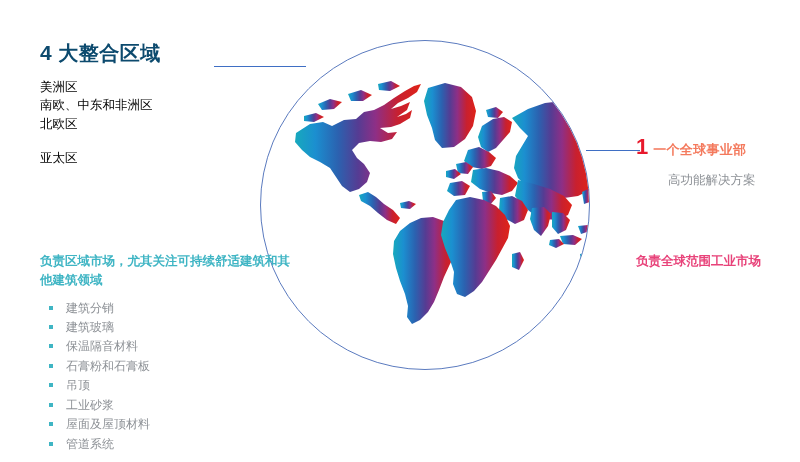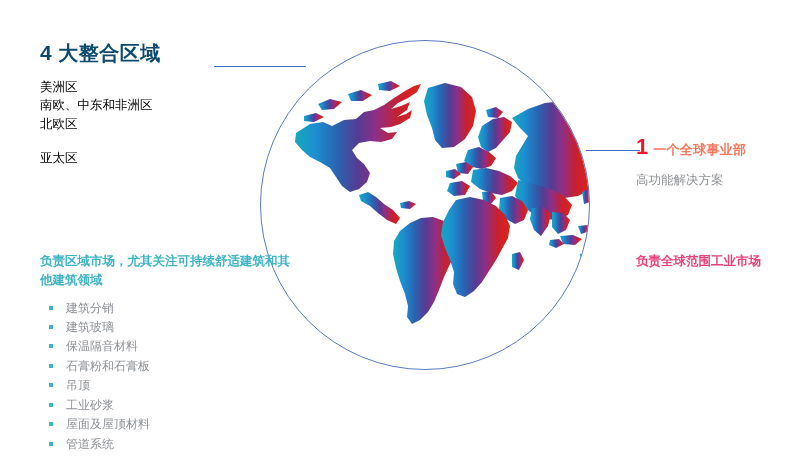--- a/index.html
+++ b/index.html
@@ -53,21 +53,21 @@
     width:4px;height:4px;
   }
   ul.bullets.teal li::before{background:#3fb5c4;}
   ul.bullets.red li::before{background:#e8325a;}
 
   
   .right-col{position:absolute;left:636px;top:136px;width:164px;}
   .one-line{display:flex;align-items:baseline;gap:5px;white-space:nowrap;}
   .one-num{font-size:22px;font-weight:bold;color:#e8192c;line-height:1;}
   .one-text{font-size:13px;font-weight:bold;color:#f4795c;letter-spacing:.3px;}
-  .sub-text{font-size:12.5px;color:#8d9196;margin-top:13px;white-space:nowrap;}
+  .sub-text{font-size:12.5px;color:#8d9196;margin-top:13px;white-space:nowrap;margin-left:32px;}
 
   .right-block{position:absolute;left:636px;top:236px;width:164px;}
 </style>
 </head>
 <body>
 
 <div class="slide">
 
   <div class="connector connector-left"></div>
   <div class="connector connector-right"></div>

